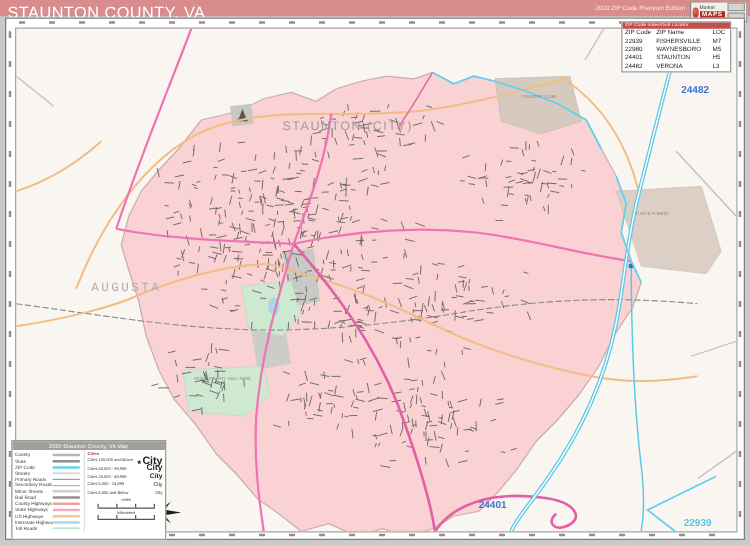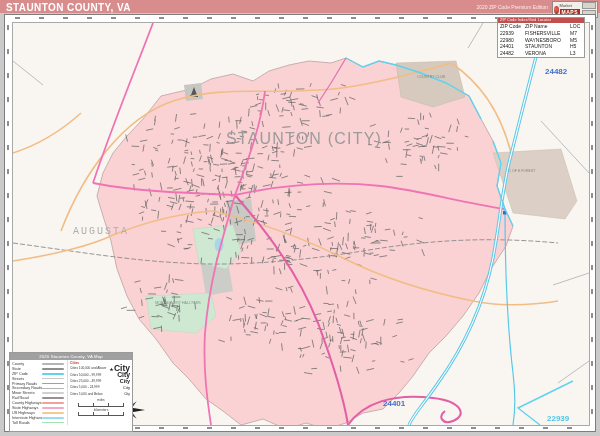--- a/index.html
+++ b/index.html
@@ -1,41 +1,41 @@
 <!DOCTYPE html>
 <html><head>
 <meta charset="utf-8">
 <style>
   html,body{margin:0;padding:0;background:#9e9e9e;font-family:"Liberation Sans",sans-serif;}
   #stage{position:relative;width:600px;height:436px;background:#cacaca;overflow:hidden;
          -webkit-font-smoothing:antialiased;}
   
   .header-bar{position:absolute;left:0;top:0;width:600px;height:13px;background:#d98c8c;}
-  .header-title{position:absolute;left:6px;top:2px;font-size:10px;font-weight:bold;color:#fff;letter-spacing:.4px;}
+  .header-title{position:absolute;left:6px;top:2px;font-size:13px;font-weight:normal;color:#fff;letter-spacing:.4px;}
   .header-edition{position:absolute;right:52px;top:3.5px;font-size:5px;color:#fdeaea;}
   .logo-box{position:absolute;right:2px;top:1px;width:46px;height:17px;background:#f2efe9;border:1px solid #8c8c8c;display:flex;align-items:center;gap:1px;padding:1px;box-sizing:border-box;}
   .logo-swirl{width:8px;height:8px;border-radius:50%;background:radial-gradient(circle at 35% 35%,#e46a5a,#a32c20);}
   .logo-mid{display:flex;flex-direction:column;gap:1px;}
   .logo-script{font-size:4px;color:#444;line-height:4px;}
   .logo-maps{font-size:5px;font-weight:bold;color:#fff;background:#b22a20;padding:0 2px;line-height:6px;letter-spacing:.5px;}
   .logo-side{display:flex;flex-direction:column;gap:1px;margin-left:1px;}
   .logo-side i{display:block;width:12px;height:5px;background:#d8d4cc;border:0.5px solid #999;}
   
   .map-frame{position:absolute;left:4px;top:14px;width:592px;height:418px;background:#fff;border:1px solid #7d7d7d;box-sizing:border-box;}
   .tick-top,.tick-bottom{position:absolute;left:10px;right:10px;height:2px;background:repeating-linear-gradient(90deg,#8f8f8f 0 5px,transparent 5px 24px);}
   .tick-top{top:2px;}
   .tick-bottom{bottom:2px;}
   .tick-left,.tick-right{position:absolute;top:10px;bottom:10px;width:2px;background:repeating-linear-gradient(180deg,#8f8f8f 0 5px,transparent 5px 24px);}
   .tick-left{left:2px;}
   .tick-right{right:2px;}
   .map-inner{position:absolute;left:7px;top:7px;width:578px;height:404px;border:1px solid #a8a8a8;background:#f9f6f1;box-sizing:border-box;overflow:hidden;}
   .map-inner svg{position:absolute;left:0;top:0;}
   
   .map-label{position:absolute;white-space:nowrap;}
-  .lbl-city{left:213px;top:73px;font-size:16px;color:#9b9b9b;letter-spacing:1.2px;margin-top:34px;}
+  .lbl-city{left:213px;top:73px;font-size:10px;color:#9b9b9b;letter-spacing:1.2px;}
   .lbl-augusta{left:60px;top:203px;font-size:10px;color:#aeaeae;letter-spacing:2px;font-family:Liberation Mono, monospace;}
   .lbl-zip{font-weight:bold;font-size:8px;color:#3f6fd0;}
   .lbl-zip-ne{left:532px;top:44px;}
   .lbl-zip-s{left:370px;top:376px;}
   .lbl-zip-se{left:534px;top:391px;color:#4fc8e8;}
   .lbl-poi{font-size:3.5px;color:#8a7f76;text-align:center;text-transform:uppercase;line-height:4px;}
   .lbl-club{left:398px;top:52px;width:40px;}
   .lbl-forest{left:492px;top:146px;width:34px;}
   .lbl-park{left:142px;top:278px;width:46px;color:#7d9183;}
   

